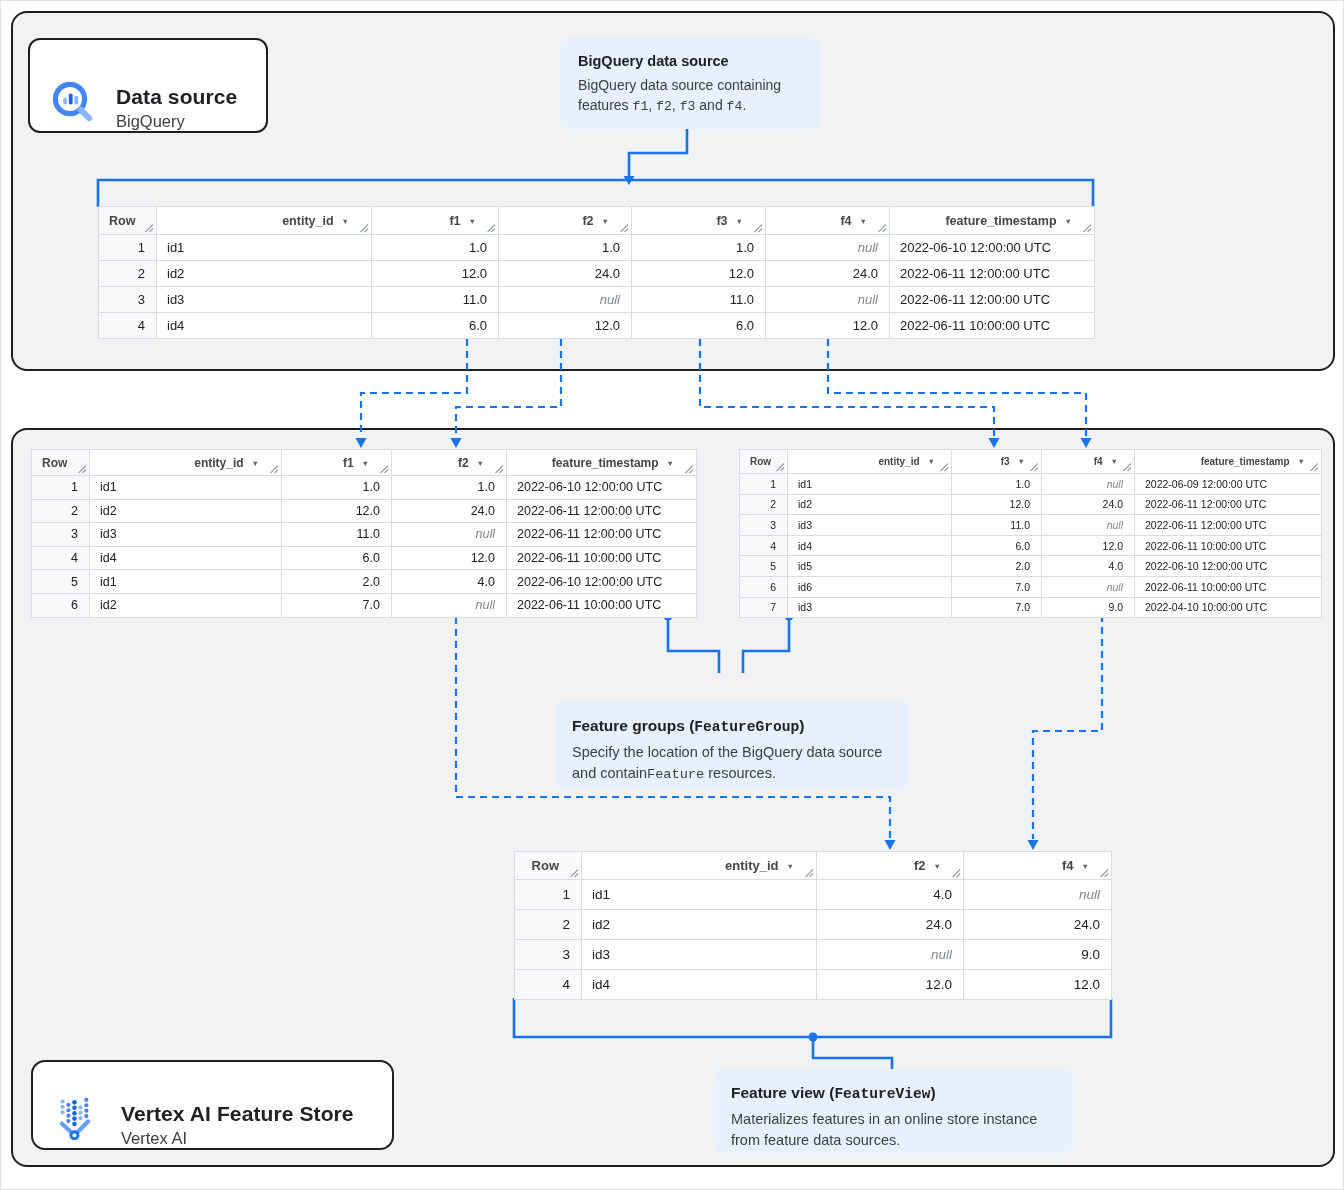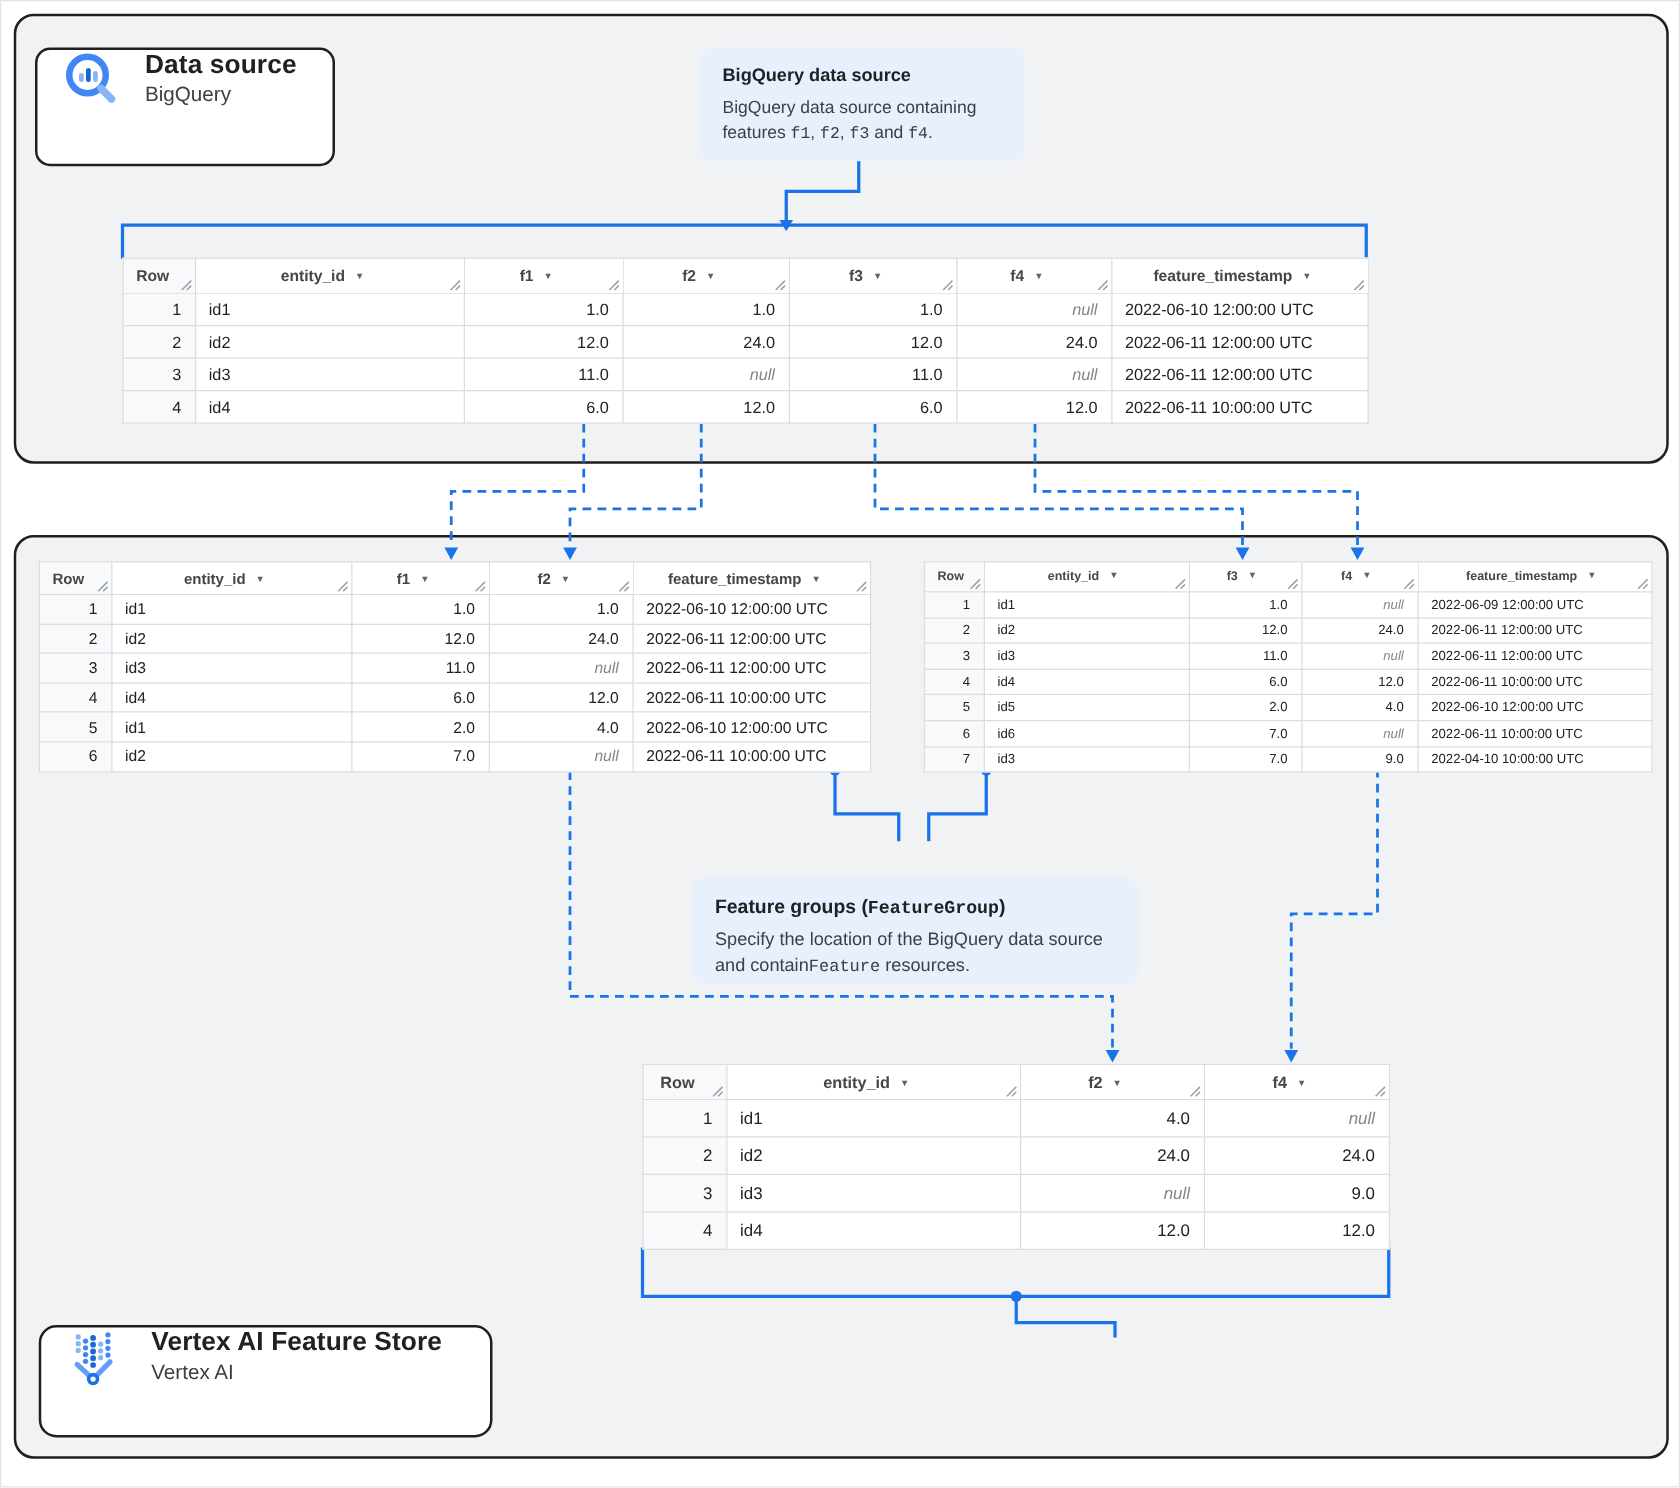--- a/index.html
+++ b/index.html
@@ -19,40 +19,40 @@
   .section{position:absolute;background:var(--section-bg);border:2px solid var(--dark-border);border-radius:16px}
   .sec-top{left:10px;top:10px;width:1324px;height:360px}
   .sec-bottom{left:10px;top:427px;width:1324px;height:739px}
 
   svg.connectors{position:absolute;left:0;top:0;width:1344px;height:1190px;pointer-events:none}
   .c-solid{stroke:var(--accent);stroke-width:2.6;fill:none}
   .c-dash{stroke:var(--accent);stroke-width:2.2;fill:none;stroke-dasharray:7 5}
   .c-dot{fill:var(--accent)}
   .c-arrow{fill:var(--accent)}
 
-  .card{position:absolute;background:#fff;border:2px solid var(--dark-border);border-radius:12px;display:flex;align-items:flex-start;gap:18px;padding:0 20px}
+  .card{position:absolute;background:#fff;border:2px solid var(--dark-border);border-radius:12px;display:flex;align-items:flex-end;gap:18px;padding:0 20px}
   .card .titles .t{font-weight:bold;font-size:21px;letter-spacing:.1px}
   .card .titles .s{font-size:16.5px;color:var(--ink2);margin-top:3px}
   .card-ds{left:27px;top:37px;width:240px;height:95px}
   .card-vx{left:30px;top:1059px;width:363px;height:90px;border-radius:14px}
 
   .callout{position:absolute;background:var(--callout-bg);border-radius:10px;padding:15px 18px}
   .callout .ct{font-weight:bold;font-size:14.5px;margin-bottom:7px}
   .callout .cb{font-size:14px;color:var(--ink2);line-height:1.42}
   .co-fds{left:559px;top:37px;width:260px;height:91px}
   .co-fg{left:553px;top:701px;width:356px;height:86px}
   .co-fg .ct{font-size:15.5px}.co-fg .cb{font-size:14.5px}
   .co-fv{left:712px;top:1068px;width:360px;height:84px}
   .co-fv .ct{font-size:15.5px}.co-fv .cb{font-size:14.5px}
   .mono{font-family:"Liberation Mono","DejaVu Sans Mono",monospace;font-size:.94em}
 
   .tblwrap{position:absolute}
   table.grid{border-collapse:collapse;table-layout:fixed;background:#fff;width:100%}
   .grid th,.grid td{border:1px solid var(--tbl-border);overflow:hidden;white-space:nowrap}
-  .grid th{position:relative;background:#fff;color:#444746;font-weight:bold;text-align:center;padding:0 22px 0 10px}
+  .grid th{position:relative;background:#fff;color:#444746;font-weight:bold;text-align:right;padding:0 22px 0 10px}
   .grid th.rowcol,.grid td.rowcol{background:#f8f9fa}
   .grid td{color:var(--ink)}
   .grid td.num{text-align:right;padding-right:11px}
   .grid td.txt{text-align:left;padding-left:10px}
   .grid td.null{font-style:italic;color:var(--null)}
   .sort-icon{display:inline-block;font-size:7.5px;color:#5f6368;margin-left:8px;transform:translateY(-1.5px)}
   .resize-icon{position:absolute;right:2px;bottom:1px;line-height:0}
 
   .t-source{left:97px;top:205px;width:996px}
   .t-source .grid{font-size:13px}
@@ -455,14 +455,18 @@
         <path d="M4.2,14.2 L10.3,19.8 L16.8,13.2" fill="none" stroke="#669df6" stroke-width="2" stroke-linecap="round" stroke-linejoin="round"></path>
         <circle cx="10.3" cy="19.8" r="1.7" fill="#fff" stroke="#1a73e8" stroke-width="1.4"></circle>
       </svg>
     </span>
     <span class="titles">
       <div class="t">Vertex AI Feature Store</div>
       <div class="s">Vertex AI</div>
     </span>
   </div>
 
+  <div class="callout co-fv">
+    <div class="ct"><span>Feature view (</span><span class="mono">FeatureView</span><span>)</span></div>
+    <div class="cb"><span>Materializes features in an online store instance from feature data sources.</span></div>
+  </div>
 
 </div>
 
 </body></html>

